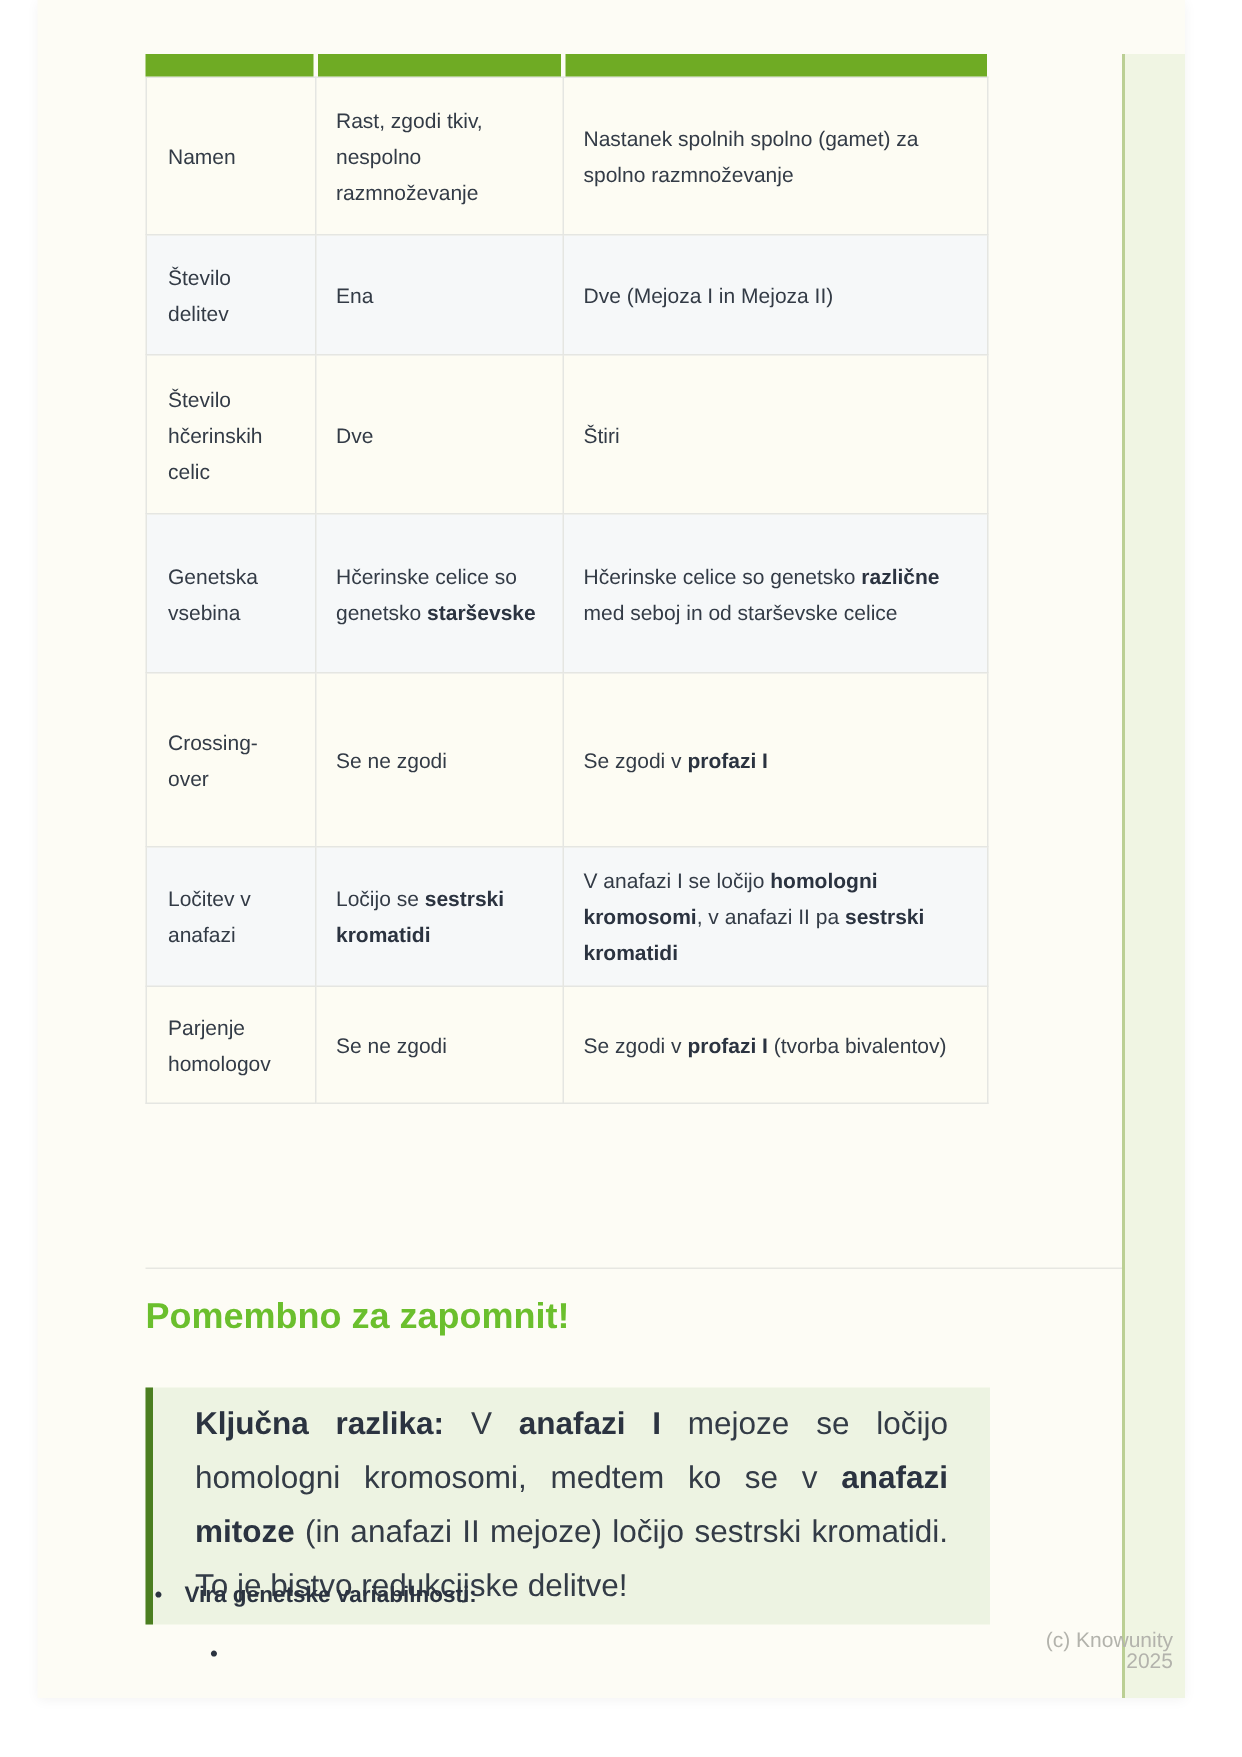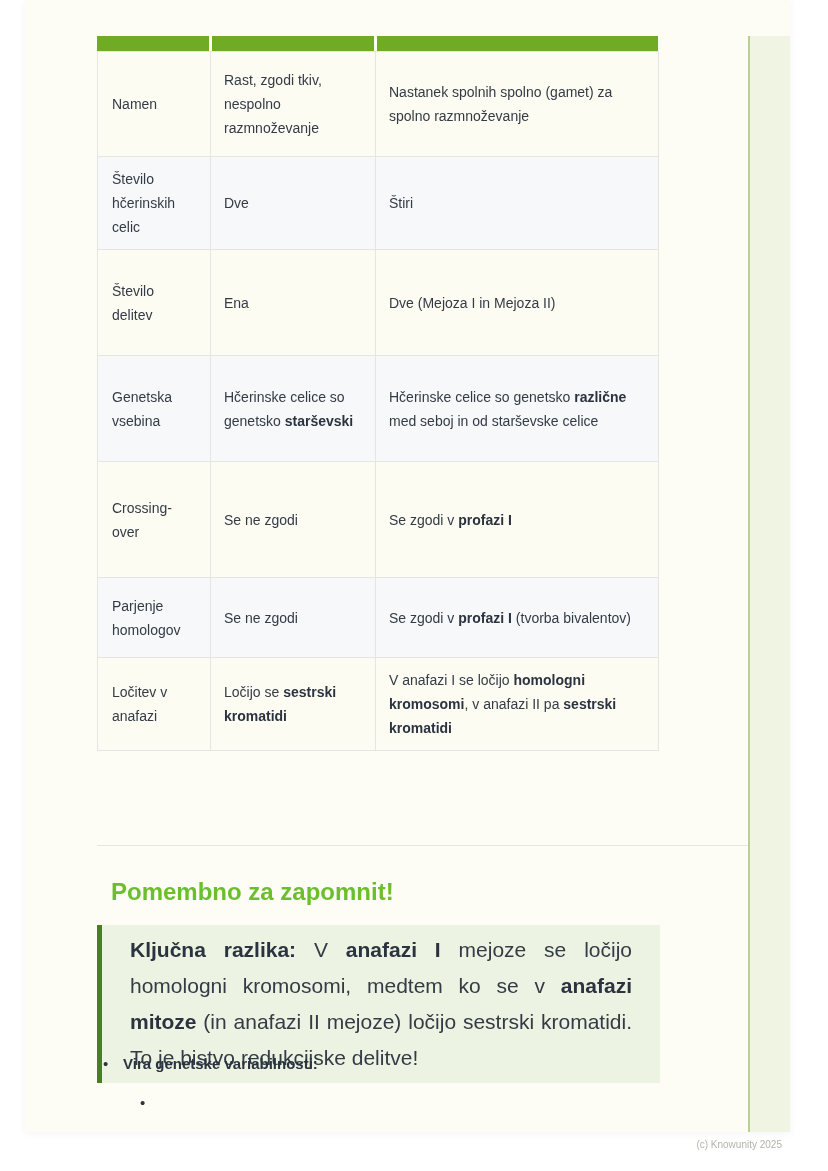--- a/index.html
+++ b/index.html
@@ -39,34 +39,34 @@
   table.cmp tr:nth-child(2){height:80px;}
   table.cmp tr:nth-child(3){height:106px;}
   table.cmp tr:nth-child(4){height:106px;}
   table.cmp tr:nth-child(5){height:116px;}
   table.cmp tr:nth-child(6){height:80px;}
   table.cmp tr:nth-child(7){height:78px;}
   table.cmp tr:nth-child(8){height:107px;}
   b{font-weight:700;color:#2b3340;}
   .divider{position:absolute;left:72px;top:845px;width:673px;height:0;
            border:none;border-top:1px solid #e7e7e2;margin:0;}
-  .section-heading{position:absolute;left:72px;top:862px;margin:14px;font-size:24px;line-height:32px;
+  .section-heading{position:absolute;left:72px;top:862px;margin:0;font-size:24px;line-height:32px;
            font-weight:700;color:var(--heading-green);}
   .callout{position:absolute;left:72px;top:925px;width:563px;box-sizing:border-box;
            background:var(--callout-bg);border-left:5px solid var(--callout-border);
            padding:7px 28px 7px 28px;}
   .callout p{margin:0;font-size:21px;line-height:36px;text-align:justify;color:var(--text-dark);}
   .notes{position:absolute;left:72px;top:1053px;width:620px;}
   .li{position:relative;font-size:15px;line-height:22px;}
   .li .dot{position:absolute;color:#2b3340;}
   .li.lvl1{padding-left:26px;margin-bottom:17px;}
   .li.lvl1 .dot{left:6px;}
   .li.lvl2{padding-left:61px;}
   .li.lvl2 .dot{left:43px;}
-  .watermark{position:absolute;left:680px;top:1138px;width:102px;font-size:10px;line-height:14px;
+  .watermark{position:absolute;left:680px;top:1086px;width:102px;font-size:14px;line-height:14px;
            color:var(--watermark-gray);text-align:right;z-index:5;}
 </style>
 </head>
 <body>
 
 <div class="canvas">
   <div class="page">
 
     <div class="table-wrap">
       <div class="table-header">
@@ -80,48 +80,48 @@
           <col style="width:165px">
           <col style="width:283px">
         </colgroup>
         <tbody>
             <tr>
               <td class="c-label">Namen</td>
               <td>Rast, zgodi tkiv, nespolno razmnoževanje</td>
               <td>Nastanek spolnih spolno (gamet) za spolno razmnoževanje</td>
             </tr>
             <tr>
+              <td class="c-label">Število delitev</td>
+              <td>Ena</td>
+              <td>Dve (Mejoza I in Mejoza II)</td>
+            </tr>
+            <tr>
               <td class="c-label">Število hčerinskih celic</td>
               <td>Dve</td>
               <td>Štiri</td>
             </tr>
             <tr>
-              <td class="c-label">Število delitev</td>
-              <td>Ena</td>
-              <td>Dve (Mejoza I in Mejoza II)</td>
-            </tr>
-            <tr>
               <td class="c-label">Genetska vsebina</td>
-              <td>Hčerinske celice so genetsko <b>starševski</b></td>
+              <td>Hčerinske celice so genetsko <b>starševske</b></td>
               <td>Hčerinske celice so genetsko <b>različne</b> med seboj in od starševske celice</td>
             </tr>
             <tr>
               <td class="c-label">Crossing-over</td>
               <td>Se ne zgodi</td>
               <td>Se zgodi v <b>profazi I</b></td>
             </tr>
             <tr>
+              <td class="c-label">Ločitev v anafazi</td>
+              <td>Ločijo se <b>sestrski kromatidi</b></td>
+              <td>V anafazi I se ločijo <b>homologni kromosomi</b>, v anafazi II pa <b>sestrski kromatidi</b></td>
+            </tr>
+            <tr>
               <td class="c-label">Parjenje homologov</td>
               <td>Se ne zgodi</td>
               <td>Se zgodi v <b>profazi I</b> (tvorba bivalentov)</td>
-            </tr>
-            <tr>
-              <td class="c-label">Ločitev v anafazi</td>
-              <td>Ločijo se <b>sestrski kromatidi</b></td>
-              <td>V anafazi I se ločijo <b>homologni kromosomi</b>, v anafazi II pa <b>sestrski kromatidi</b></td>
             </tr>
           </tbody>
       </table>
     </div>
 
     <hr class="divider">
 
     <h2 class="section-heading">Pomembno za zapomnit!</h2>
 
     <div class="callout">

